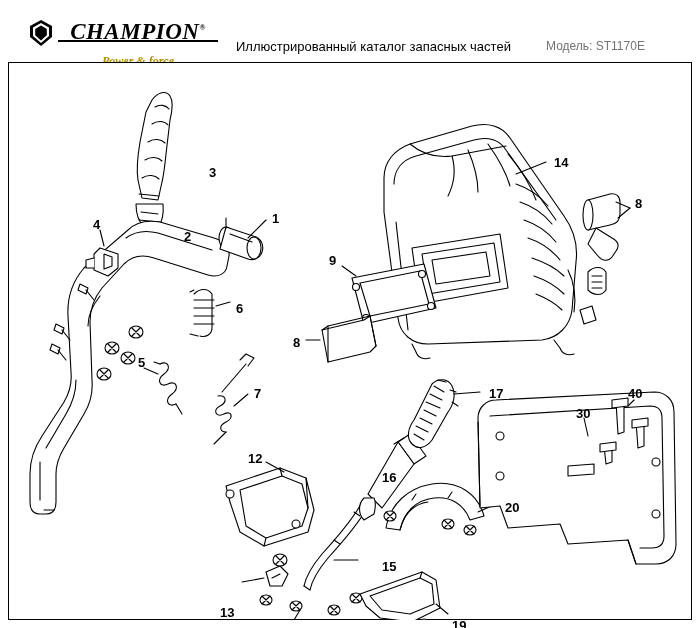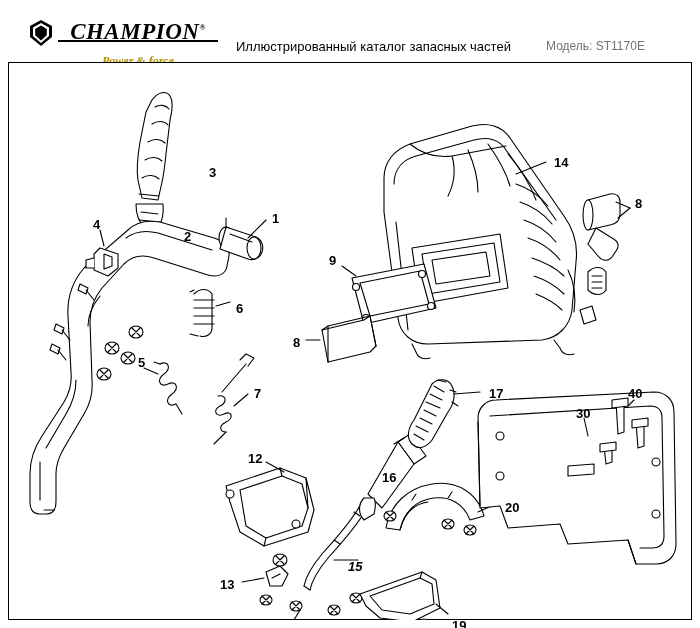--- a/index.html
+++ b/index.html
@@ -402,23 +402,23 @@
     <div class="callout" style="left:201px; top:104px;">3</div>
     <div class="callout" style="left:85px;  top:156px;">4</div>
     <div class="callout" style="left:130px; top:294px;">5</div>
     <div class="callout" style="left:228px; top:240px;">6</div>
     <div class="callout" style="left:246px; top:325px;">7</div>
     <div class="callout" style="left:285px; top:274px;">8</div>
     <div class="callout" style="left:321px; top:192px;">9</div>
     <div class="callout" style="left:546px; top:94px;">14</div>
     <div class="callout" style="left:627px; top:135px;">8</div>
     <div class="callout" style="left:240px; top:390px;text-align:center;">12</div>
-    <div class="callout" style="left:212px; top:516px;text-align:right;">13</div>
-
-    <div class="callout" style="left:340px; top:498px;font-style:italic;">15</div>
+    <div class="callout" style="left:212px; top:544px;text-align:right;">13</div>
+
+    <div class="callout" style="left:374px; top:498px;">15</div>
     <div class="callout" style="left:374px; top:370px;margin-top:39px;">16</div>
     <div class="callout" style="left:481px; top:325px;">17</div>
     <div class="callout" style="left:497px; top:439px;">20</div>
     <div class="callout" style="left:444px; top:557px;">19</div>
     <div class="callout" style="left:568px; top:345px;">30</div>
     <div class="callout" style="left:620px; top:325px;">40</div>
   </div>
 
 </div>
 

